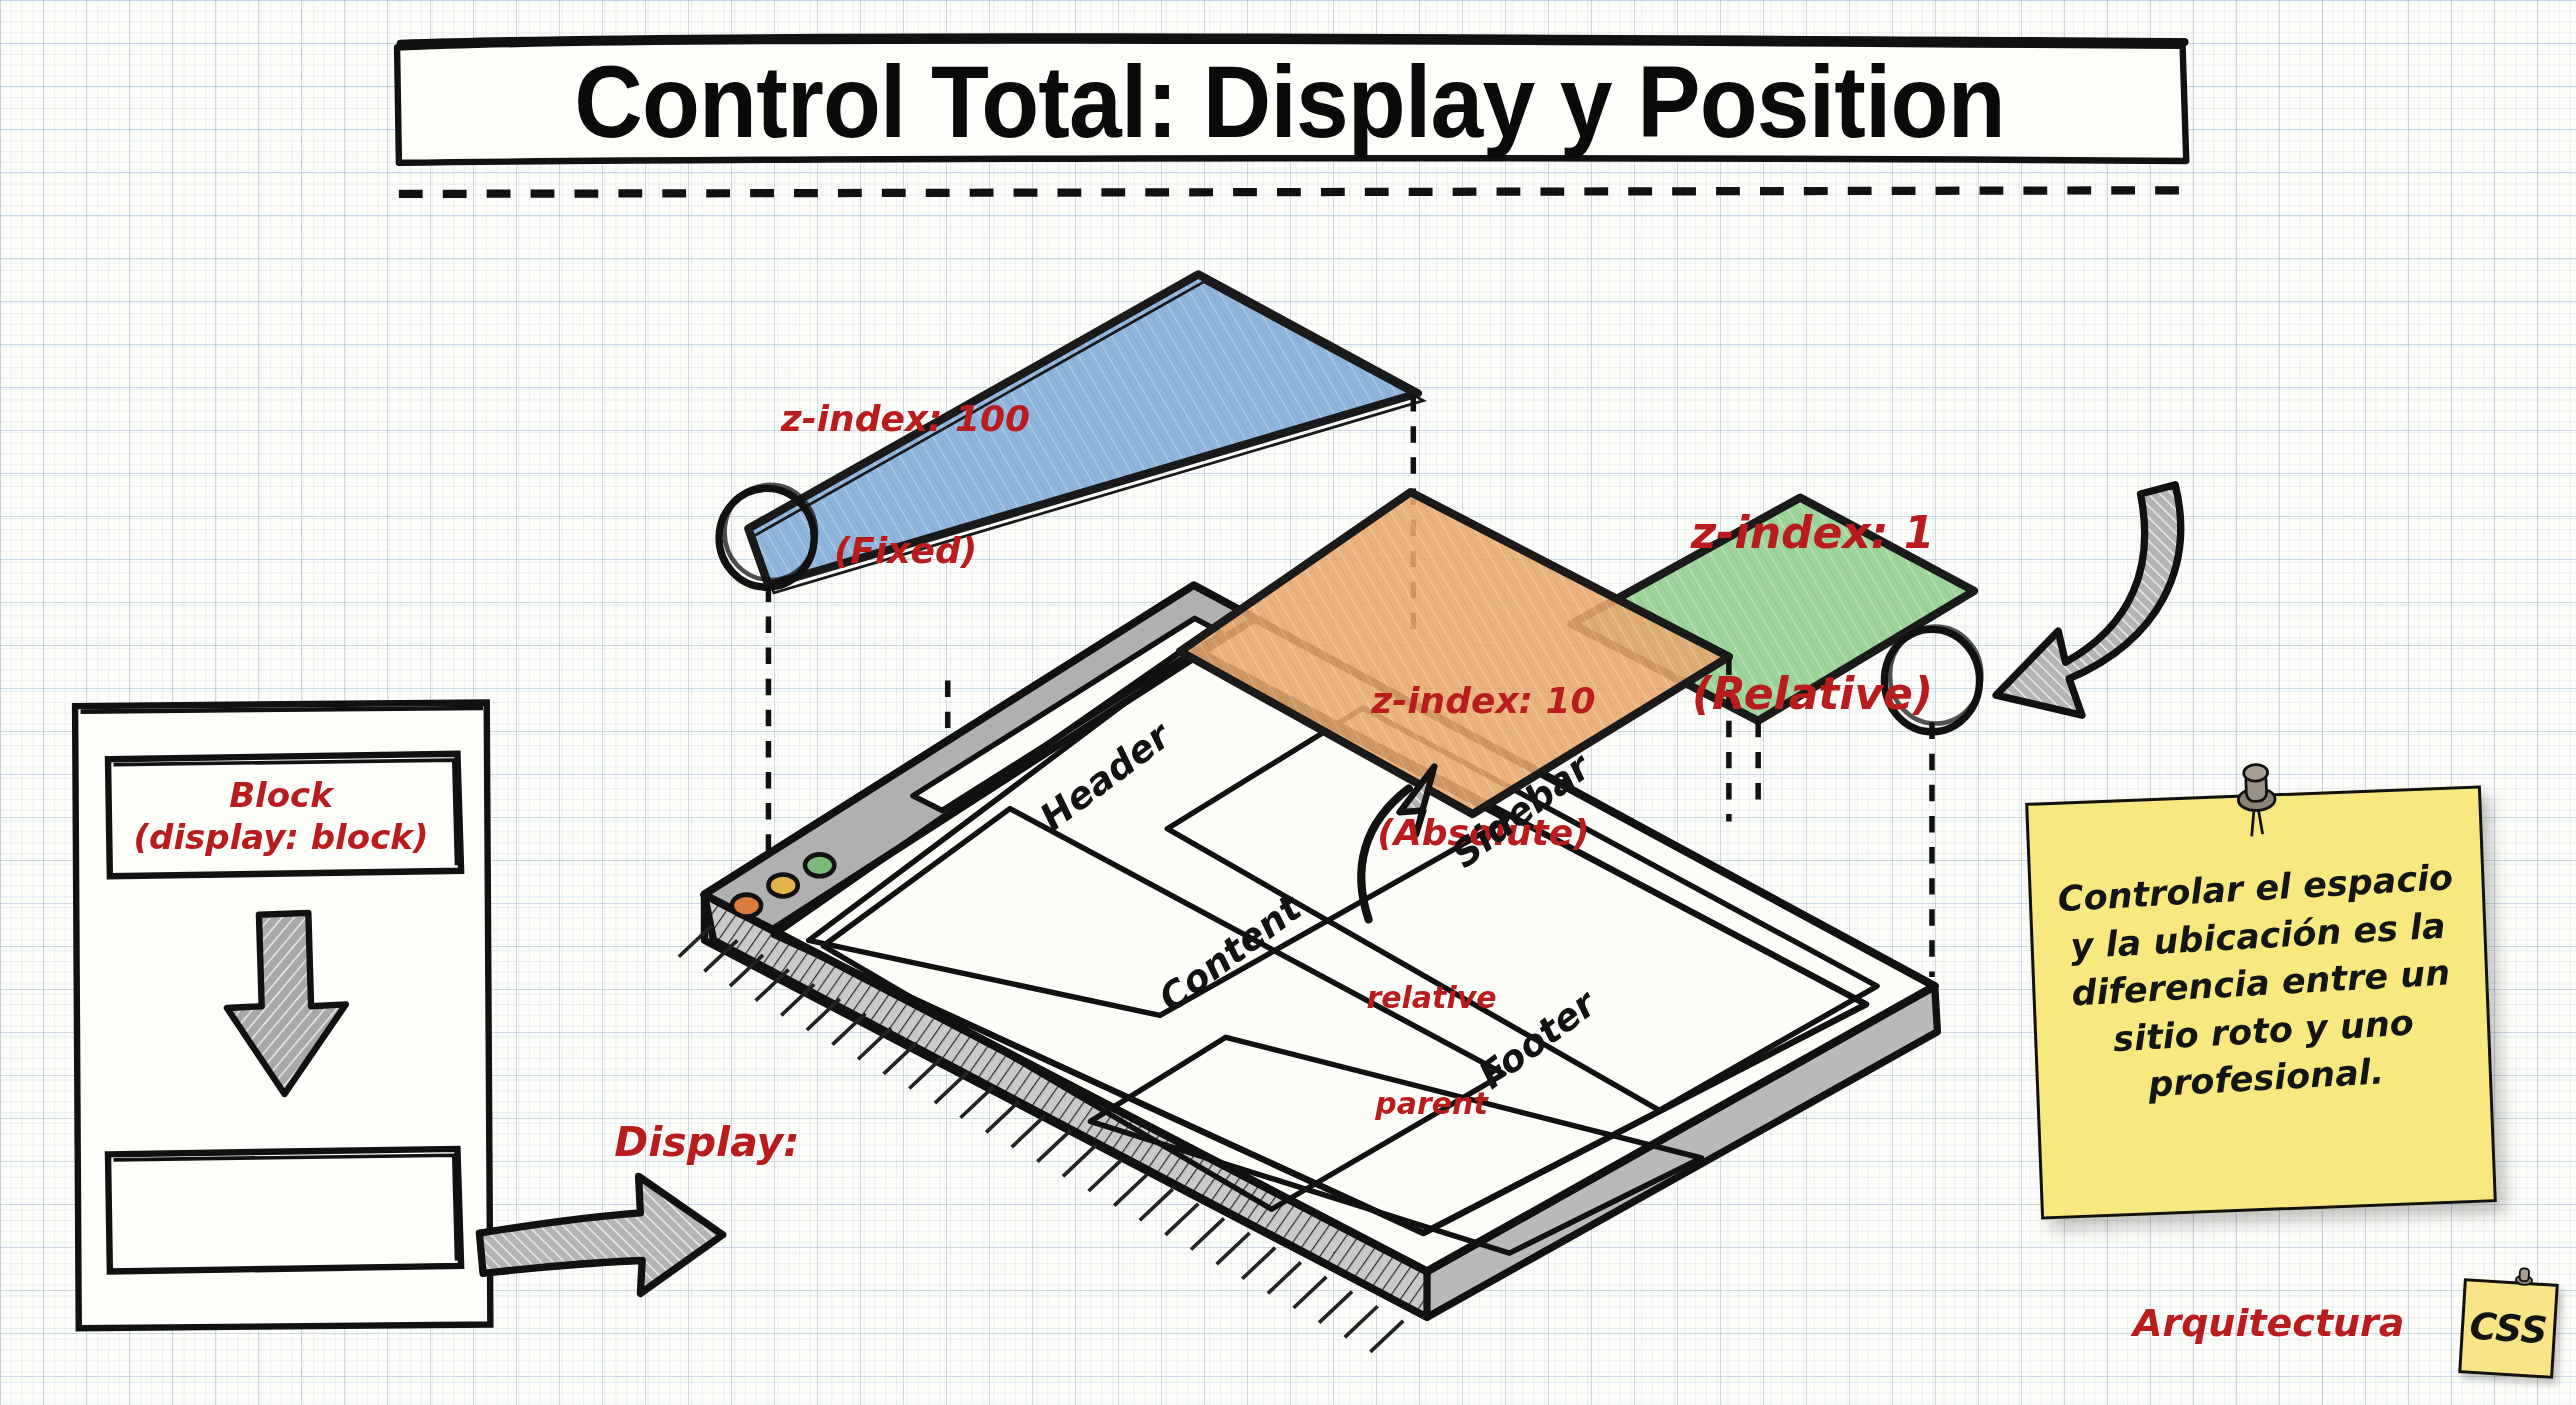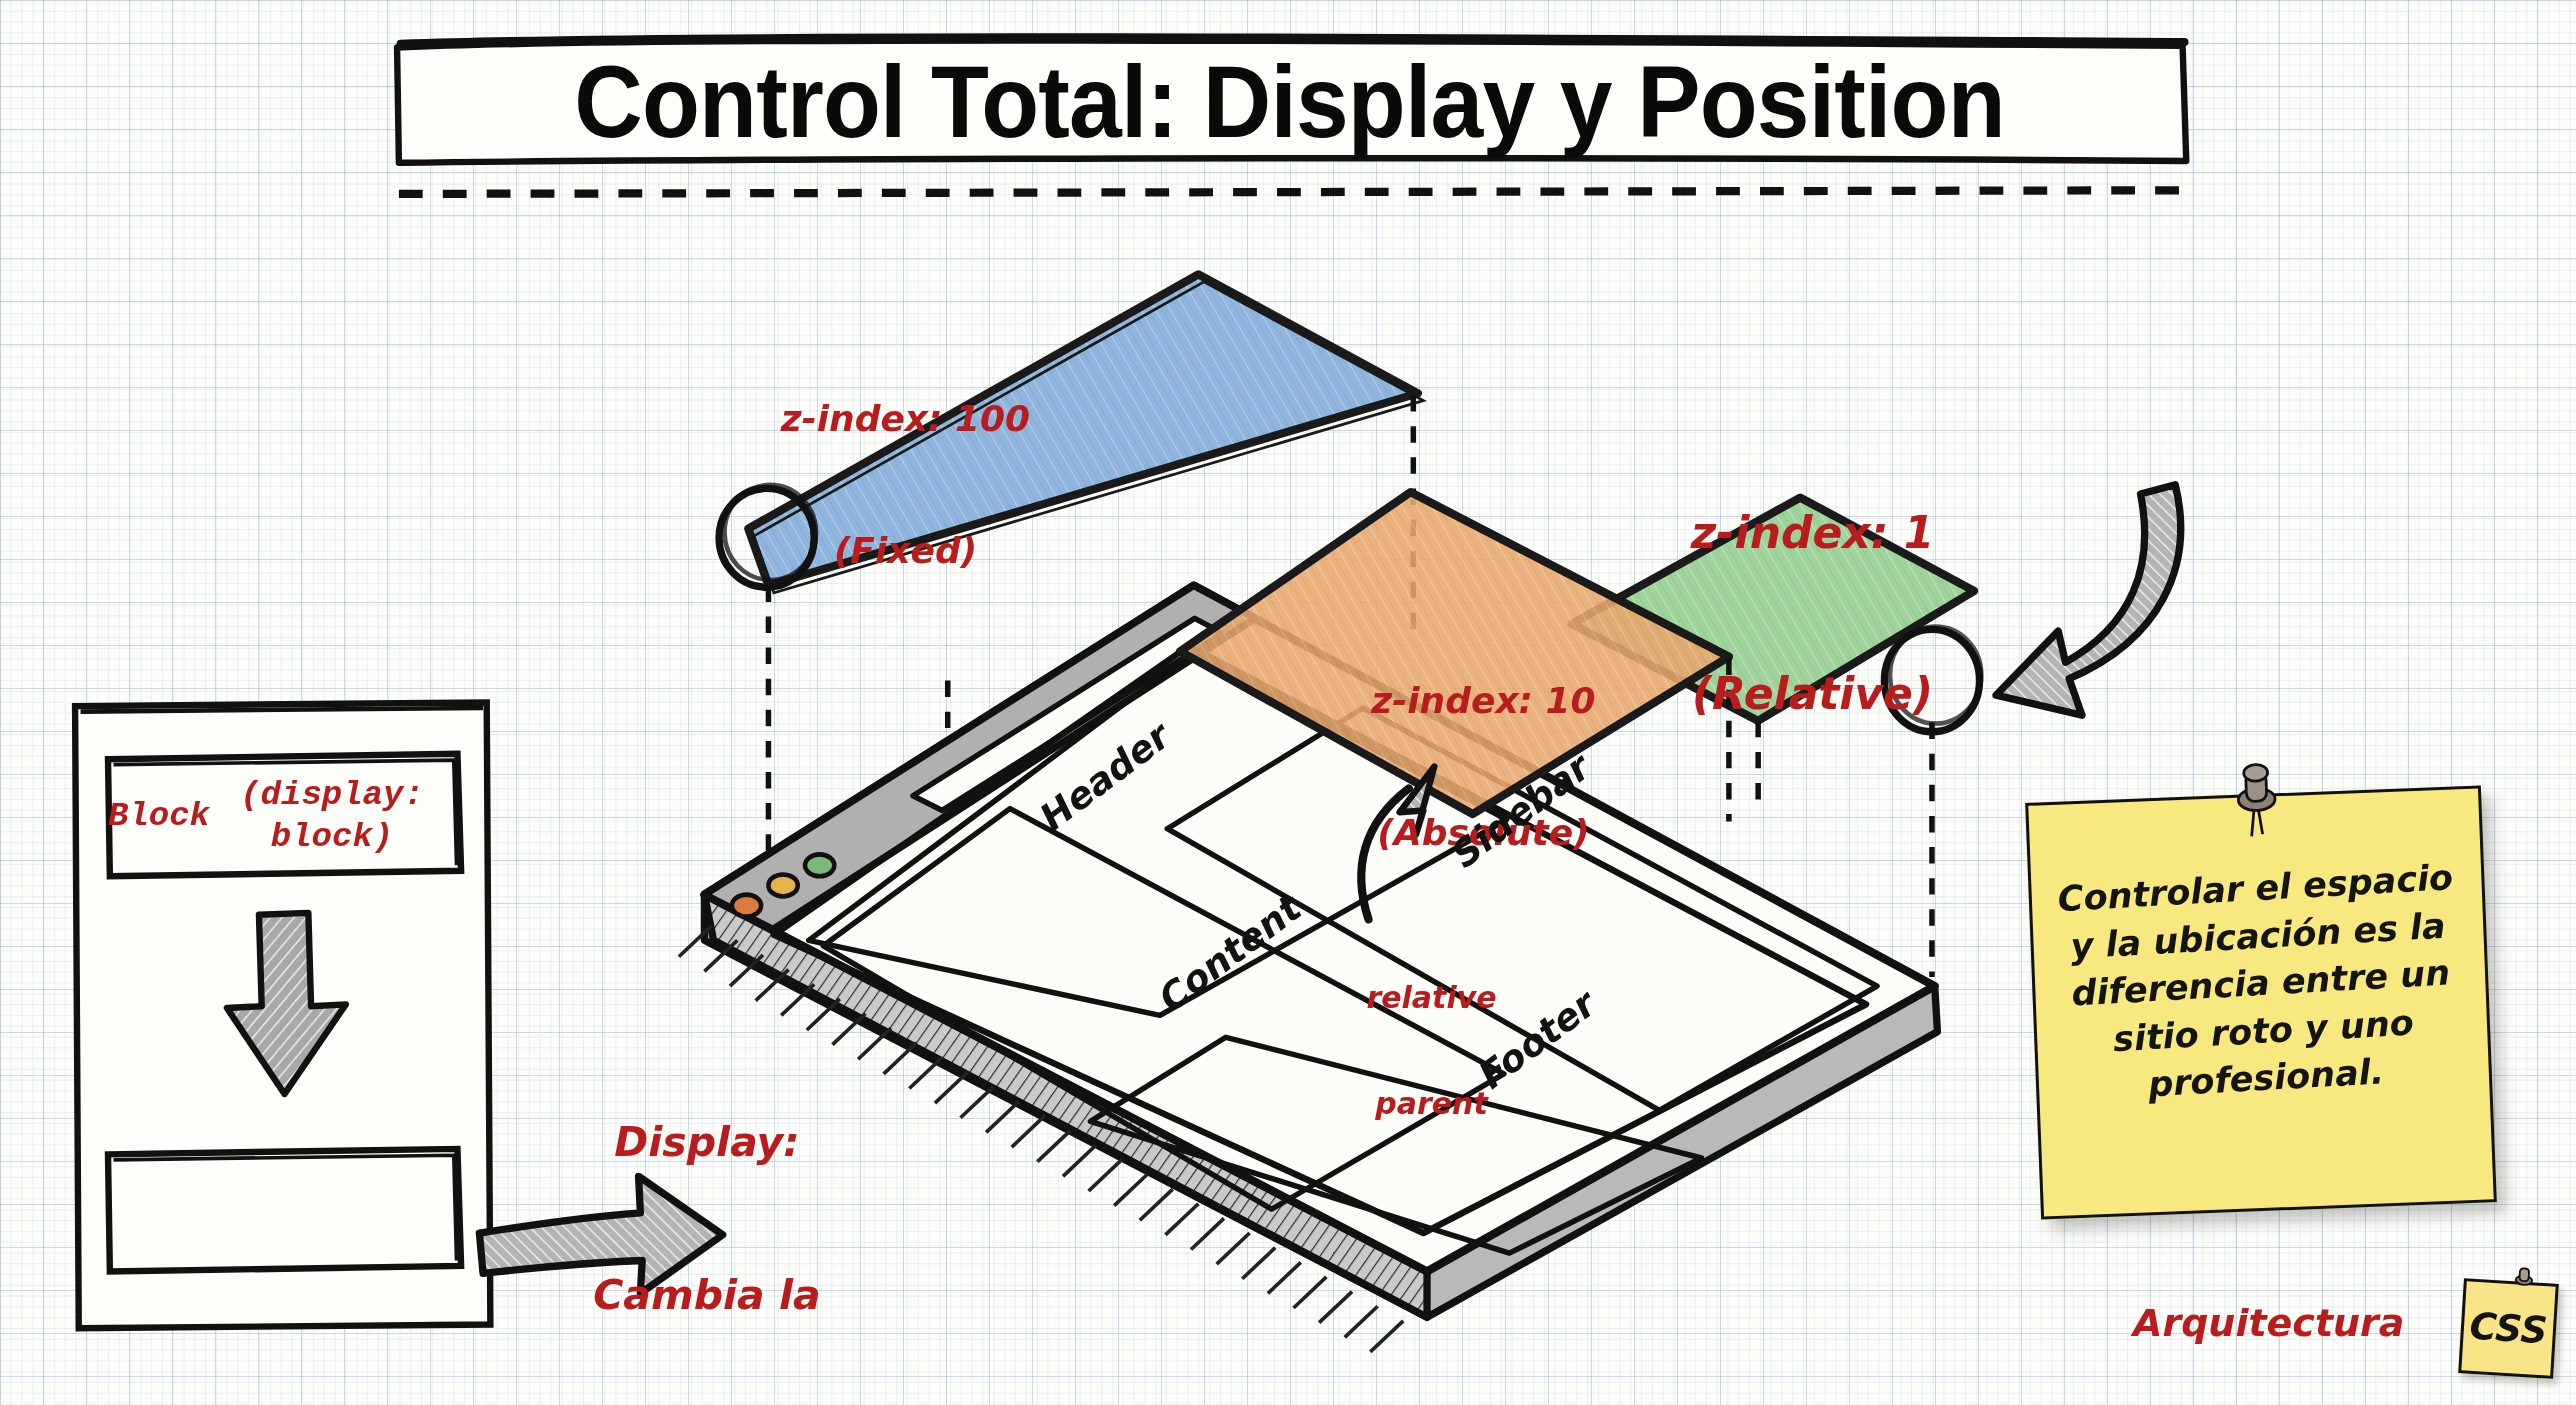--- a/index.html
+++ b/index.html
@@ -29,22 +29,22 @@
     position:absolute;left:0;top:0;width:100%;height:100%;
     display:flex;align-items:center;justify-content:center;
     font-family:"Liberation Sans", sans-serif;
     font-weight:bold;font-size:102px;letter-spacing:-0.9px;color:#0a0a0a;
     transform:scaleX(.93);
   }
 
   
   #left-panel{position:absolute;left:73px;top:704px;width:412px;height:622px;}
   .lp-box{position:absolute;left:35px;width:346px;height:119px;
-          display:flex;flex-direction:row;align-items:center;justify-content:center;
-          font-size:34px;line-height:1.22;text-align:center;font-family:Liberation Mono, monospace;}
+          display:flex;flex-direction:column;align-items:center;justify-content:center;
+          font-size:34px;line-height:1.22;text-align:center;}
   #lp-box-block{top:53px;}
   #lp-box-inline{top:448px;}
 
   
   .note{font-size:35px;line-height:1.22;text-align:center;}
   #lbl-z100{left:741px;top:309px;width:329px;font-size:36px;}
   #lbl-z1{left:1680px;top:399px;width:265px;font-size:44px;}
   #lbl-z10{left:1337px;top:591px;width:293px;font-size:36px;}
   #lbl-display{left:556px;top:1014px;width:302px;font-size:41px;line-height:1.25;}
   #lbl-stacking{left:2075px;top:327px;width:329px;font-size:49px;line-height:1.15;}
@@ -272,21 +272,20 @@
   <div>(Relative)</div>
 </div>
 
 <div class="txt hand note" id="lbl-z10">
   <div>z-index: 10</div>
   <div>(Absolute)</div>
 </div>
 
 <div class="txt hand note" id="lbl-display">
   <div>Display:</div>
-  <div>Cambia la</div>
   
 </div>
 
 <div class="txt hand note" id="lbl-stacking">
 </div>
 
 <div class="iso" id="iso-header">Header</div>
 <div class="iso" id="iso-content">Content</div>
 <div class="iso" id="iso-sidebar">Sidebar</div>
 <div class="iso" id="iso-footer">Footer</div>

